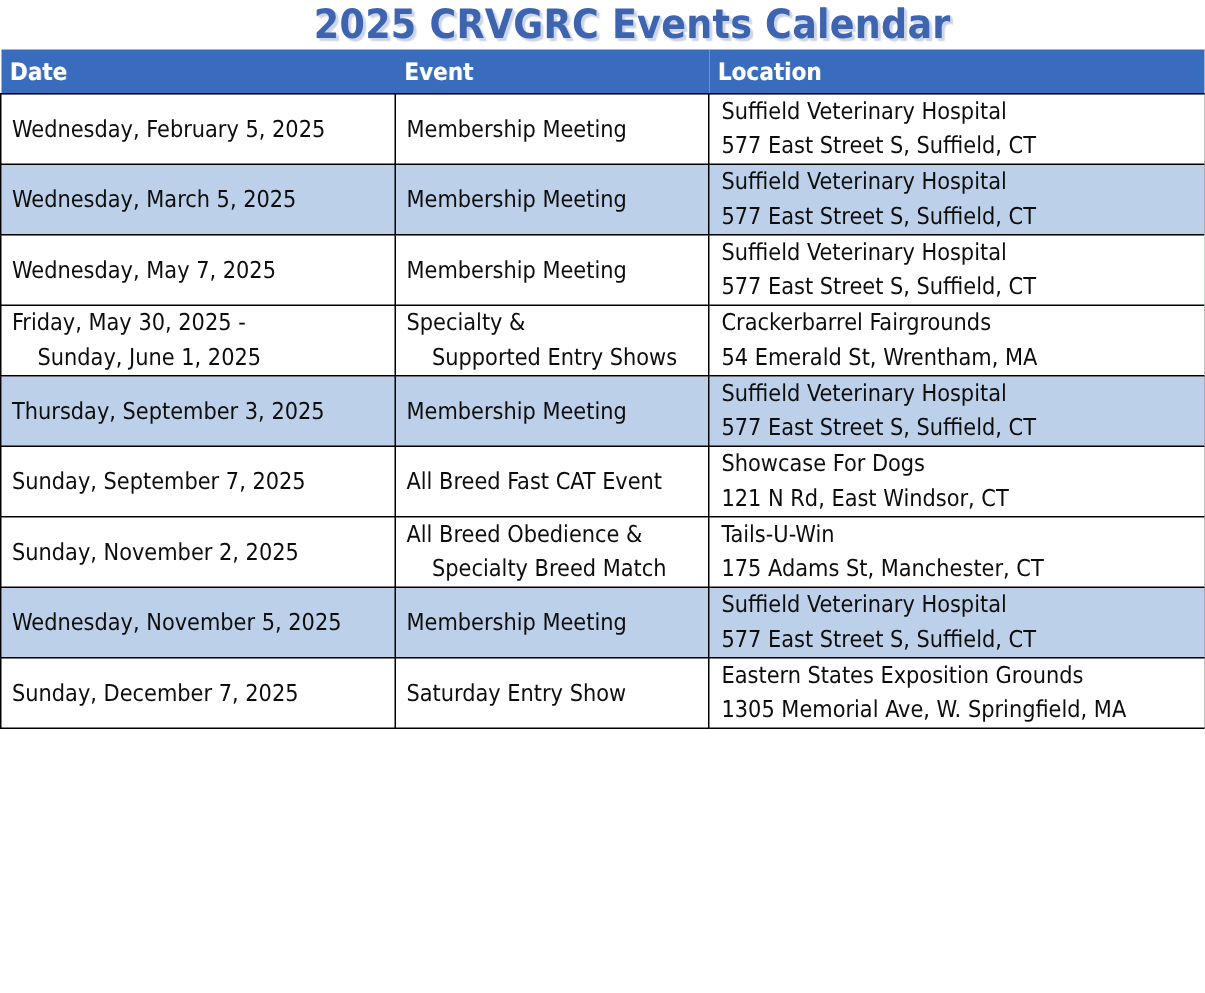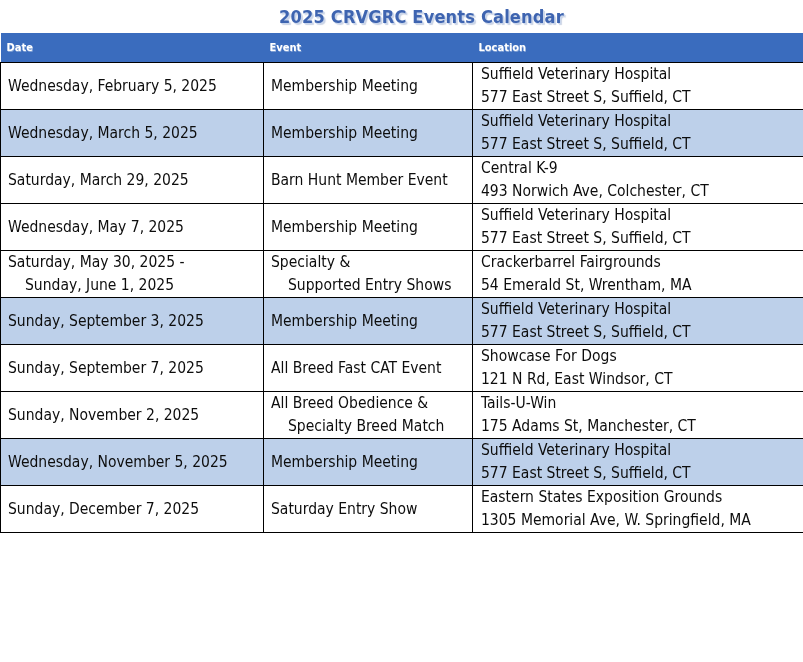--- a/index.html
+++ b/index.html
@@ -25,21 +25,21 @@
   .title-bar {
     height: 33px;
     display: flex;
     align-items: center;
     justify-content: center;
     box-sizing: border-box;
     padding-left: 40px;
   }
   .calendar-title {
     font-family: "DejaVu Sans Condensed", "Liberation Sans Narrow", "Liberation Sans", sans-serif;
-    font-size: 18px;
+    font-size: 27px;
     font-weight: 700;
     letter-spacing: 0.2px;
     color: #3E64B0;
     text-shadow: 1px 1px 0 #c9d6ec, 2px 2px 1px rgba(160,175,205,0.55);
     white-space: nowrap;
   }
 
   
   table.calendar {
     border-collapse: collapse;
@@ -49,21 +49,21 @@
   }
   table.calendar col.c-date  { width: 263px; }
   table.calendar col.c-event { width: 209px; }
   table.calendar col.c-loc   { width: 331px; }
 
   thead th {
     background: #3A6CBE;
     color: #ffffff;
     text-align: left;
     font-family: "DejaVu Sans Condensed", "Liberation Sans Narrow", "Liberation Sans", sans-serif;
-    font-size: 11px;
+    font-size: 16px;
     font-weight: 700;
     padding: 3px 0 4px 6px;
     height: 22px;
     border: none;
     text-shadow: 0.5px 0.5px 0 rgba(255,255,255,0.35);
     vertical-align: middle;
   }
 
   tbody td {
     border: 1px solid #000000;
@@ -146,38 +146,20 @@
               <div>Membership Meeting</div>
             </div>
           </td>
           <td>
             <div class="cell-inner loc">
               <div>Suffield Veterinary Hospital</div>
               <div class="line2">577 East Street S, Suffield, CT</div>
             </div>
           </td>
         </tr>
-        <tr class="plain">
-          <td>
-            <div class="cell-inner">
-              <div>Saturday, March 29, 2025</div>
-            </div>
-          </td>
-          <td>
-            <div class="cell-inner">
-              <div>Barn Hunt Member Event</div>
-            </div>
-          </td>
-          <td>
-            <div class="cell-inner loc">
-              <div>Central K-9</div>
-              <div class="line2">493 Norwich Ave, Colchester, CT</div>
-            </div>
-          </td>
-        </tr>
         <tr class="plain green-right">
           <td>
             <div class="cell-inner">
               <div>Wednesday, May 7, 2025</div>
             </div>
           </td>
           <td>
             <div class="cell-inner">
               <div>Membership Meeting</div>
             </div>
@@ -185,41 +167,41 @@
           <td>
             <div class="cell-inner loc">
               <div>Suffield Veterinary Hospital</div>
               <div class="line2">577 East Street S, Suffield, CT</div>
             </div>
           </td>
         </tr>
         <tr class="plain">
           <td>
             <div class="cell-inner">
-              <div>Saturday, May 30, 2025   -</div>
+              <div>Friday, May 30, 2025   -</div>
               <div class="line2 indent">Sunday, June 1, 2025</div>
             </div>
           </td>
           <td>
             <div class="cell-inner">
               <div>Specialty &amp;</div>
               <div class="line2 indent">Supported Entry Shows</div>
             </div>
           </td>
           <td>
             <div class="cell-inner loc">
               <div>Crackerbarrel Fairgrounds</div>
               <div class="line2">54 Emerald St, Wrentham, MA</div>
             </div>
           </td>
         </tr>
         <tr class="striped">
           <td>
             <div class="cell-inner">
-              <div>Sunday, September 3, 2025</div>
+              <div>Thursday, September 3, 2025</div>
             </div>
           </td>
           <td>
             <div class="cell-inner">
               <div>Membership Meeting</div>
             </div>
           </td>
           <td>
             <div class="cell-inner loc">
               <div>Suffield Veterinary Hospital</div>

